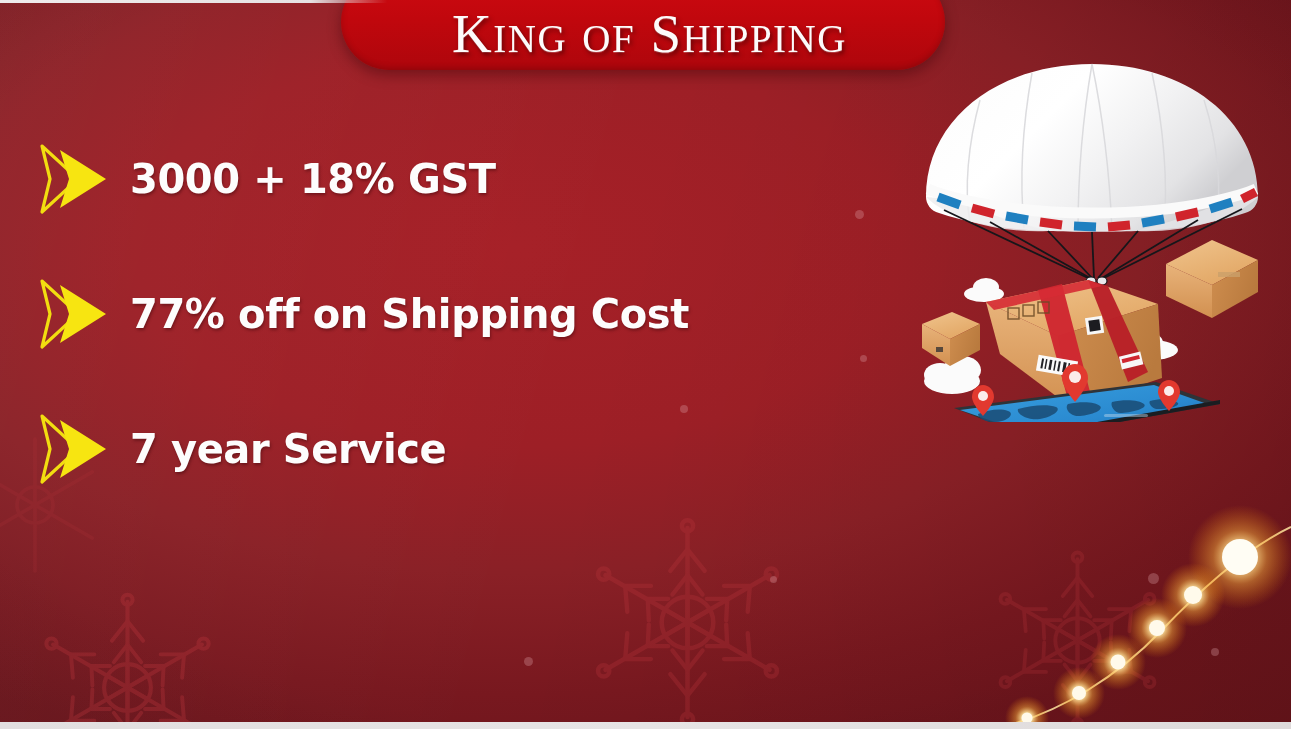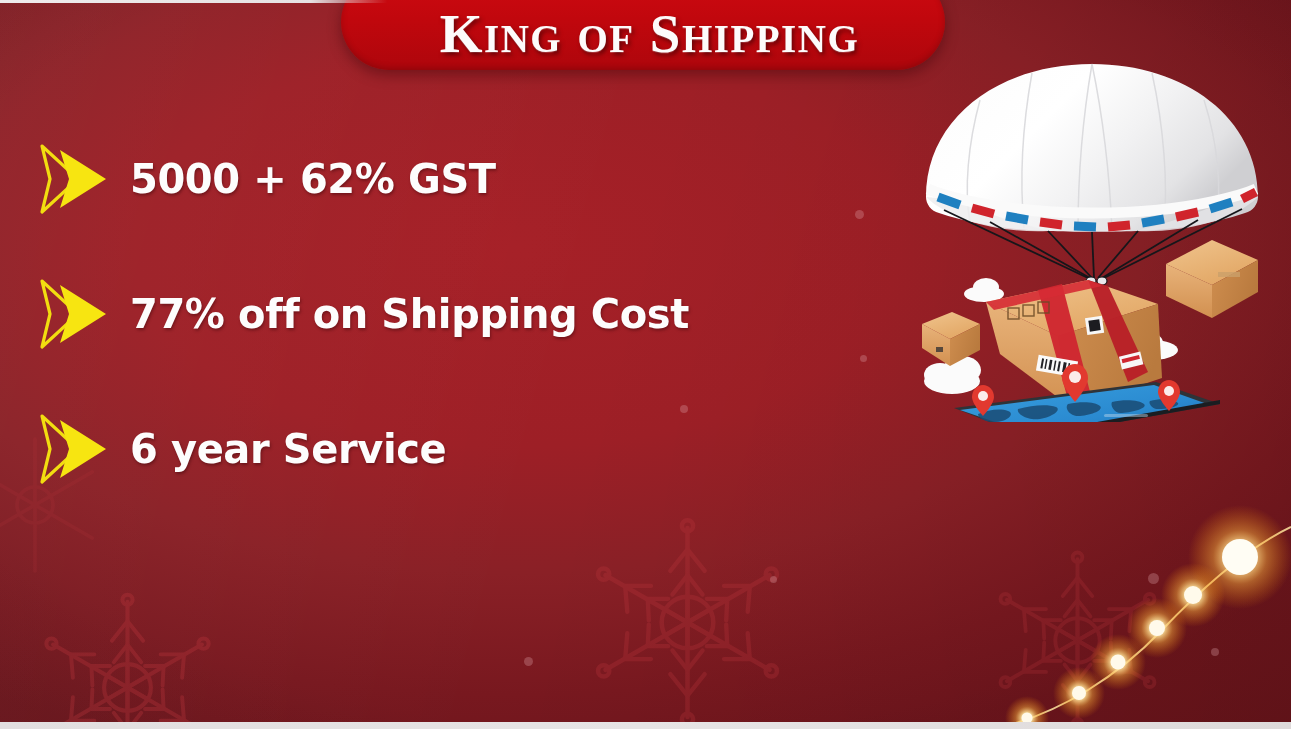--- a/index.html
+++ b/index.html
@@ -55,21 +55,21 @@
     left:341px; top:-26px;
     width:604px; height:96px;
     background:linear-gradient(180deg,#cf0a11 0%, #c1070d 46%, #ae060c 100%);
     border-radius:48px;
     box-shadow:0 5px 14px rgba(60,4,8,0.45), inset 0 -2px 6px rgba(0,0,0,0.18);
     display:flex; align-items:center; justify-content:center;
     padding-top:22px;
   }
   .title-text {
     font-family:"Liberation Serif", "DejaVu Serif", serif;
-    font-weight:700;
+    font-weight:400;
     font-size:55px;
     line-height:1;
     color:#fdfbfb;
     font-variant:small-caps;
     letter-spacing:1.5px;
     text-shadow:2px 3px 4px rgba(50,0,4,0.60), 0 1px 0 rgba(255,255,255,0.25);
     white-space:nowrap;
     margin-left:13px;
   }
 
@@ -215,42 +215,42 @@
 
   <div class="bullets">
 
     <div class="bullet-row r1">
       <span class="chev">
         <svg width="78" height="74" viewBox="0 0 78 74">
           <path d="M4 4 L40 37 L4 70 L12 37 Z" fill="none" stroke="#f2dd10" stroke-width="3.2" stroke-linejoin="round"></path>
           <path d="M22 8 L68 37 L22 66 L31 37 Z" fill="#f7e511"></path>
         </svg>
       </span>
-      <span class="bullet-text">5000 + 62% GST</span>
+      <span class="bullet-text">3000 + 18% GST</span>
     </div>
 
     <div class="bullet-row r2">
       <span class="chev">
         <svg width="78" height="74" viewBox="0 0 78 74">
           <path d="M4 4 L40 37 L4 70 L12 37 Z" fill="none" stroke="#f2dd10" stroke-width="3.2" stroke-linejoin="round"></path>
           <path d="M22 8 L68 37 L22 66 L31 37 Z" fill="#f7e511"></path>
         </svg>
       </span>
       <span class="bullet-text">77% off on Shipping Cost</span>
     </div>
 
 
     <div class="bullet-row r4">
       <span class="chev">
         <svg width="78" height="74" viewBox="0 0 78 74">
           <path d="M4 4 L40 37 L4 70 L12 37 Z" fill="none" stroke="#f2dd10" stroke-width="3.2" stroke-linejoin="round"></path>
           <path d="M22 8 L68 37 L22 66 L31 37 Z" fill="#f7e511"></path>
         </svg>
       </span>
-      <span class="bullet-text">6 year Service</span>
+      <span class="bullet-text">7 year Service</span>
     </div>
 
   </div>
 
   <div class="illus">
     <svg width="360" height="370" viewBox="0 0 360 370">
       <defs>
         <linearGradient id="canopy" x1="0" y1="0" x2="1" y2="0.5">
           <stop offset="0%" stop-color="#d8d8da"></stop>
           <stop offset="18%" stop-color="#fdfdfd"></stop>

